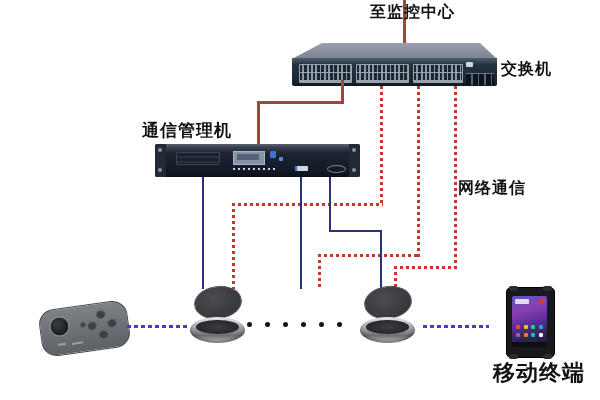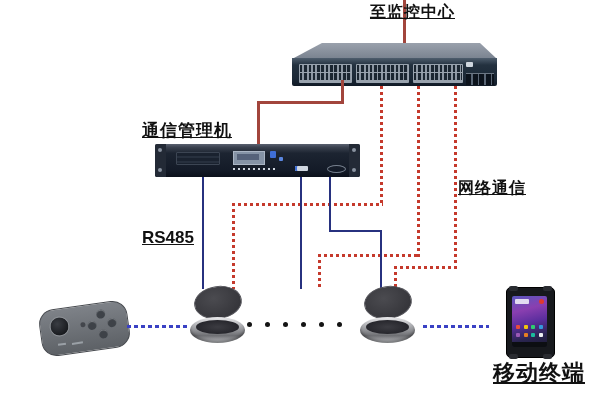--- a/index.html
+++ b/index.html
@@ -3,21 +3,21 @@
 <meta charset="utf-8">
 <style>
   html,body{margin:0;padding:0;background:#fff;}
   .stage{
     position:relative;width:600px;height:400px;overflow:hidden;
     background:var(--background,#fff);
     font-family:"Liberation Sans","DejaVu Sans",sans-serif;
   }
   .lbl{
     position:absolute;font-weight:bold;color:var(--label-text,#111);
-    white-space:nowrap;letter-spacing:1px;text-decoration:underline;
+    white-space:nowrap;letter-spacing:1px;
   }
   
   .v,.h{position:absolute;}
   .v{width:2px;}
   .h{height:2px;}
   .v.sred{background:var(--solid-red);width:3px;}
   .h.sred{background:var(--solid-red);height:3px;}
   .v.sblue{background:var(--solid-blue);}
   .h.sblue{background:var(--solid-blue);}
   .v.dred{background:repeating-linear-gradient(180deg,var(--dashed-red) 0 3px,transparent 3px 6px);width:3px;}
@@ -119,20 +119,21 @@
           <div class="prow"></div>
         </div>
       <div class="pgroup" style="left:121px;width:50px">
           <div class="prow"></div>
           <div class="prow"></div>
         </div>
       <div class="sfp"></div>
       <div class="sw-led"></div>
     </div>
   </div>
+  <div class="lbl" style="left:501px;top:59px;font-size:16px">交换机</div>
 
   <div class="v sred" style="left:341px;top:80px;height:24px"></div>
   <div class="h sred" style="left:257px;top:101px;width:87px"></div>
   <div class="v sred" style="left:257px;top:101px;height:44px"></div>
 
   <div class="v dred" style="left:380px;top:86px;height:120px"></div>
   <div class="h dred" style="left:232px;top:203px;width:151px"></div>
   <div class="v dred" style="left:232px;top:203px;height:86px"></div>
 
   <div class="v dred" style="left:417px;top:86px;height:171px"></div>
@@ -159,21 +160,20 @@
     <div class="lcd">
         <div class="lcd-in"></div>
       </div>
     <div class="btn-blue"></div>
     <div class="btn-blue2"></div>
     <div class="ticks"></div>
     <div class="port1"></div>
     <div class="port2"></div>
   </div>
 
-  <div class="lbl" style="left:142px;top:228px;font-size:17px;letter-spacing:0">RS485</div>
   <div class="v sblue" style="left:202px;top:177px;height:112px"></div>
   <div class="v sblue" style="left:300px;top:177px;height:112px"></div>
   <div class="v sblue" style="left:329px;top:177px;height:55px"></div>
   <div class="h sblue" style="left:329px;top:230px;width:53px"></div>
   <div class="v sblue" style="left:380px;top:230px;height:59px"></div>
 
   <div class="controller">
     <div class="joy"></div>
     <div class="cdot"></div>
     <div class="cbtn" style="left:57px;top:6px"></div>

